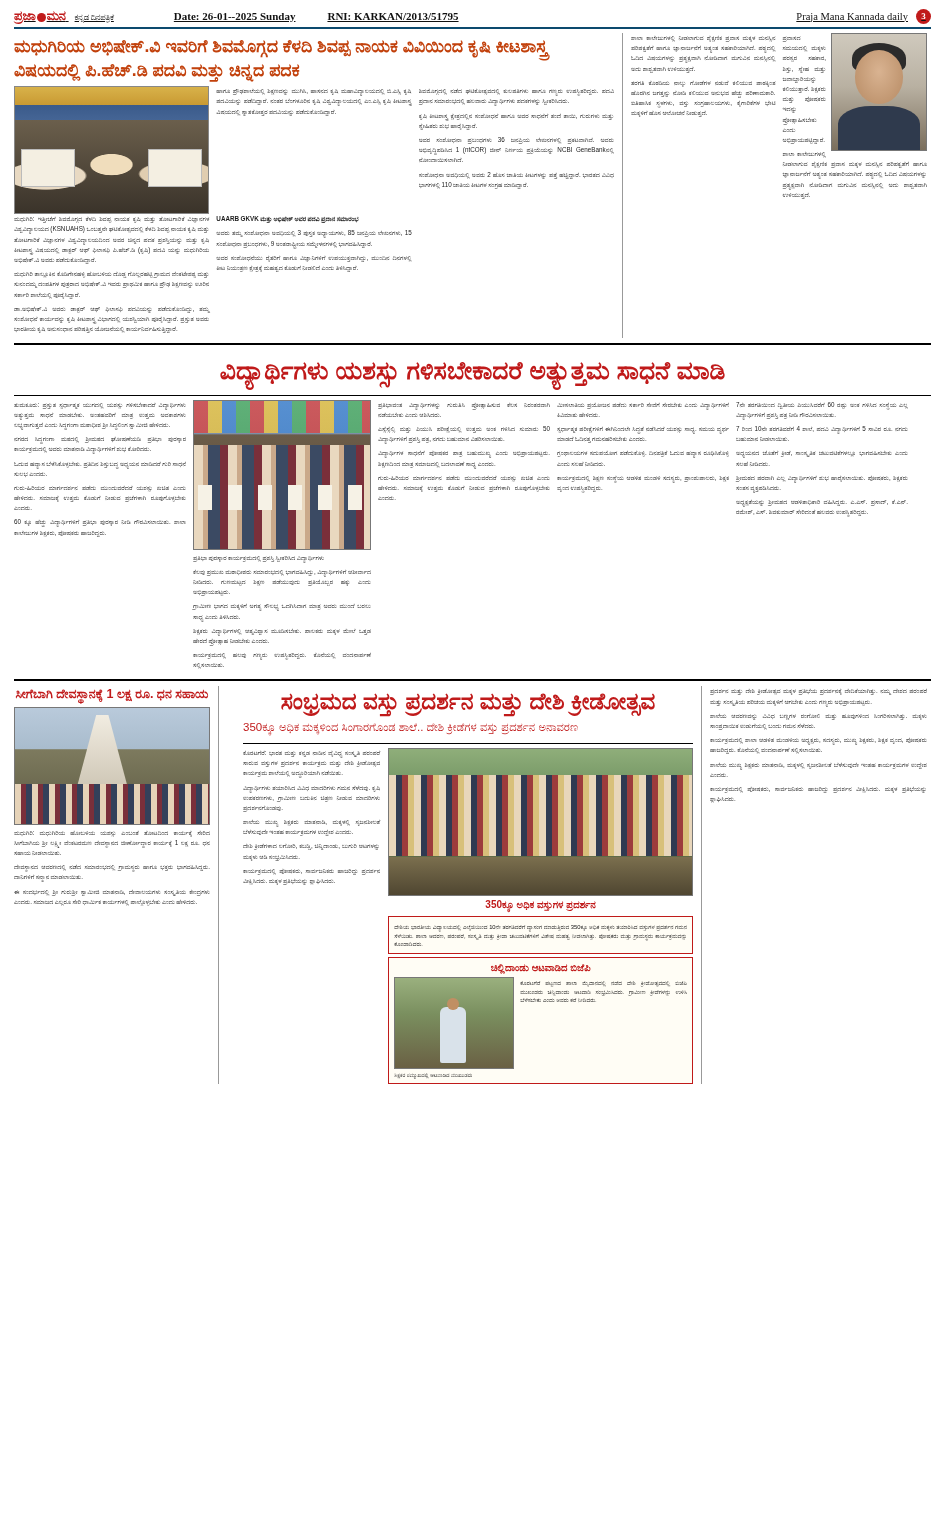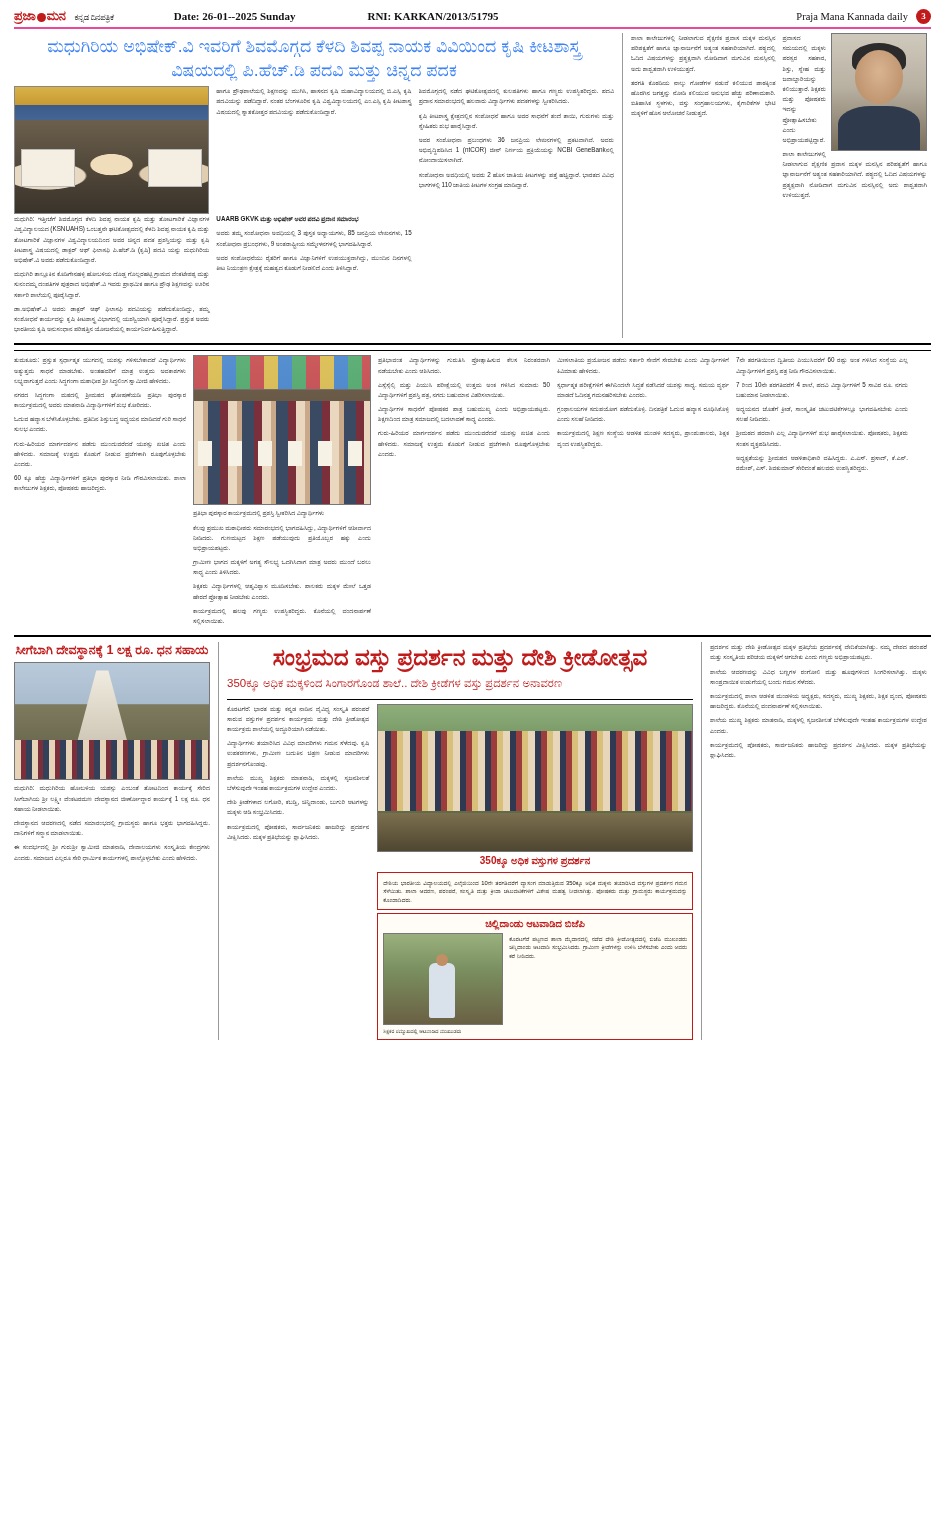--- a/index.html
+++ b/index.html
@@ -19,23 +19,24 @@
     width: 945px;
     height: 1523px;
     padding: 8px 14px 6px 14px;
     position: relative;
   }
 
   
   .masthead {
     display: flex;
     align-items: center;
-    border-bottom: 2px solid #ec4899;
+    border-bottom: 2px solid #0c4a6e;
     padding-bottom: 3px;
     margin-bottom: 4px;
+    text-decoration: underline;
   }
   .logo {
     font-family: "Liberation Serif", serif;
     font-weight: bold;
     font-size: 13px;
     color: #c01a1a;
     white-space: nowrap;
     letter-spacing: -0.3px;
   }
   .logo .dot {
@@ -55,21 +56,21 @@
   .mast-date {
     font-family: "Liberation Serif", serif;
     font-weight: bold;
     font-size: 11px;
     margin-left: 60px;
   }
   .mast-rni {
     font-family: "Liberation Serif", serif;
     font-weight: bold;
     font-size: 11px;
-    margin-left: 72px;
+    margin-left: 32px;
   }
   .mast-name {
     font-family: "Liberation Serif", serif;
     font-size: 10.5px;
     margin-left: auto;
     margin-right: 8px;
   }
   .page-circle {
     width: 15px; height: 15px;
     border-radius: 50%;
@@ -94,23 +95,22 @@
     word-spacing: -0.3px;
   }
   .body-text p { margin: 0 0 4px 0; }
 
   
   .top-section { display: flex; gap: 8px; }
   .top-left { width: 600px; }
   .top-right { width: 305px; }
 
   .head1 {
-    text-align: center;
-    color: #3b82f6;
-    font-weight: normal;
+    color: #c2410c;
+    font-weight: bold;
     font-size: 17.5px;
     line-height: 1.35;
     font-family: "Liberation Sans", sans-serif;
     padding: 2px 0 4px 0;
   }
   .head1-right {
     text-align: center;
     color: #c01a1a;
     font-weight: bold;
     font-size: 13px;
@@ -386,20 +386,21 @@
             <p>ಶಾಲಾ ಕಾಲೇಜುಗಳಲ್ಲಿ ನೀಡಲಾಗುವ ಶೈಕ್ಷಣಿಕ ಪ್ರವಾಸ ಮಕ್ಕಳ ಮನಸ್ಸಿನ ಪರಿಪಕ್ವತೆಗೆ ಹಾಗೂ ಜ್ಞಾನಾರ್ಜನೆಗೆ ಅತ್ಯಂತ ಸಹಕಾರಿಯಾಗಿದೆ. ಪಠ್ಯದಲ್ಲಿ ಓದಿದ ವಿಷಯಗಳನ್ನು ಪ್ರತ್ಯಕ್ಷವಾಗಿ ನೋಡಿದಾಗ ಮಗುವಿನ ಮನಸ್ಸಿನಲ್ಲಿ ಅದು ಶಾಶ್ವತವಾಗಿ ಉಳಿಯುತ್ತದೆ.</p>
           </div>
         </div>
       </div>
     </div>
 
   </div>
 
   <div class="rule-thick"></div>
 
+  <div class="banner">ವಿದ್ಯಾರ್ಥಿಗಳು ಯಶಸ್ಸು ಗಳಿಸಬೇಕಾದರೆ ಅತ್ಯುತ್ತಮ ಸಾಧನೆ ಮಾಡಿ</div>
   <div class="rule"></div>
 
   <div class="mid-section">
 
     <div class="mid-col" style="width:172px;">
       <div class="body-text">
         <p>ತುಮಕೂರು: ಪ್ರಸ್ತುತ ಸ್ಪರ್ಧಾತ್ಮಕ ಯುಗದಲ್ಲಿ ಯಶಸ್ಸು ಗಳಿಸಬೇಕಾದರೆ ವಿದ್ಯಾರ್ಥಿಗಳು ಅತ್ಯುತ್ತಮ ಸಾಧನೆ ಮಾಡಬೇಕು. ಅಂತಹವರಿಗೆ ಮಾತ್ರ ಉತ್ತಮ ಅವಕಾಶಗಳು ಲಭ್ಯವಾಗುತ್ತವೆ ಎಂದು ಸಿದ್ಧಗಂಗಾ ಮಠಾಧೀಶ ಶ್ರೀ ಸಿದ್ಧಲಿಂಗ ಸ್ವಾಮೀಜಿ ಹೇಳಿದರು.</p>
         <p>ನಗರದ ಸಿದ್ಧಗಂಗಾ ಮಠದಲ್ಲಿ ಶ್ರೀಮಠದ ಘೋಷಣೆಯಡಿ ಪ್ರತಿಭಾ ಪುರಸ್ಕಾರ ಕಾರ್ಯಕ್ರಮದಲ್ಲಿ ಅವರು ಮಾತನಾಡಿ ವಿದ್ಯಾರ್ಥಿಗಳಿಗೆ ಶುಭ ಕೋರಿದರು.</p>
         <p>ಓದುವ ಹವ್ಯಾಸ ಬೆಳೆಸಿಕೊಳ್ಳಬೇಕು. ಪ್ರತಿದಿನ ಶಿಸ್ತುಬದ್ಧ ಅಧ್ಯಯನ ಮಾಡಿದರೆ ಗುರಿ ಸಾಧನೆ ಸುಲಭ ಎಂದರು.</p>
         <p>ಗುರು-ಹಿರಿಯರ ಮಾರ್ಗದರ್ಶನ ಪಡೆದು ಮುಂದುವರೆದರೆ ಯಶಸ್ಸು ಖಚಿತ ಎಂದು ಹೇಳಿದರು. ಸಮಾಜಕ್ಕೆ ಉತ್ತಮ ಕೊಡುಗೆ ನೀಡುವ ಪ್ರಜೆಗಳಾಗಿ ರೂಪುಗೊಳ್ಳಬೇಕು ಎಂದರು.</p>
@@ -462,21 +463,21 @@
         <div class="tower"></div>
         <div class="crowd"></div>
       </div>
       <div class="body-text" style="padding-top:3px;">
         <p>ಮಧುಗಿರಿ: ಮಧುಗಿರಿಯ ಹೋಬಳಿಯ ಯಶಸ್ಸು ಎಂಬಂತೆ ತೋಟದಿಂದ ಕಾರ್ಯಕ್ಕೆ ಸೇರಿದ ಸೀಗೆಬಾಗಿಯ ಶ್ರೀ ಲಕ್ಷ್ಮೀ ವೆಂಕಟರಮಣ ದೇವಸ್ಥಾನದ ಜೀರ್ಣೋದ್ಧಾರ ಕಾರ್ಯಕ್ಕೆ 1 ಲಕ್ಷ ರೂ. ಧನ ಸಹಾಯ ನೀಡಲಾಯಿತು.</p>
         <p>ದೇವಸ್ಥಾನದ ಆವರಣದಲ್ಲಿ ನಡೆದ ಸಮಾರಂಭದಲ್ಲಿ ಗ್ರಾಮಸ್ಥರು ಹಾಗೂ ಭಕ್ತರು ಭಾಗವಹಿಸಿದ್ದರು. ದಾನಿಗಳಿಗೆ ಸನ್ಮಾನ ಮಾಡಲಾಯಿತು.</p>
         <p>ಈ ಸಂದರ್ಭದಲ್ಲಿ ಶ್ರೀ ಗುರುಶ್ರೀ ಸ್ವಾಮೀಜಿ ಮಾತನಾಡಿ, ದೇವಾಲಯಗಳು ಸಂಸ್ಕೃತಿಯ ಕೇಂದ್ರಗಳು ಎಂದರು. ಸಮಾಜದ ಎಲ್ಲರೂ ಸೇರಿ ಧಾರ್ಮಿಕ ಕಾರ್ಯಗಳಲ್ಲಿ ಪಾಲ್ಗೊಳ್ಳಬೇಕು ಎಂದು ಹೇಳಿದರು.</p>
       </div>
     </div>
 
-    <div class="bot-mid vrule" style="padding-left:8px;">
+    <div class="bot-mid vrule" style="padding-left:24px;">
       <div class="head-big2">ಸಂಭ್ರಮದ ವಸ್ತು ಪ್ರದರ್ಶನ ಮತ್ತು ದೇಶಿ ಕ್ರೀಡೋತ್ಸವ</div>
       <div class="subhead2">350ಕ್ಕೂ ಅಧಿಕ ಮಕ್ಕಳಿಂದ ಸಿಂಗಾರಗೊಂಡ ಶಾಲೆ.. ದೇಶಿ ಕ್ರೀಡೆಗಳ ವಸ್ತು ಪ್ರದರ್ಶನ ಅನಾವರಣ</div>
       <div class="rule"></div>
 
       <div style="display:flex; gap:8px;">
         <div style="width:158px;">
           <div class="body-text">
             <p>ಕೊರಟಗೆರೆ: ಭಾರತ ಮತ್ತು ಕನ್ನಡ ನಾಡಿನ ವೈವಿಧ್ಯ ಸಂಸ್ಕೃತಿ ಪರಂಪರೆ ಸಾರುವ ವಸ್ತುಗಳ ಪ್ರದರ್ಶನ ಕಾರ್ಯಕ್ರಮ ಮತ್ತು ದೇಶಿ ಕ್ರೀಡೋತ್ಸವ ಕಾರ್ಯಕ್ರಮ ಶಾಲೆಯಲ್ಲಿ ಅದ್ಧೂರಿಯಾಗಿ ನಡೆಯಿತು.</p>
             <p>ವಿದ್ಯಾರ್ಥಿಗಳು ತಯಾರಿಸಿದ ವಿವಿಧ ಮಾದರಿಗಳು ಗಮನ ಸೆಳೆದವು. ಕೃಷಿ ಉಪಕರಣಗಳು, ಗ್ರಾಮೀಣ ಬದುಕಿನ ಚಿತ್ರಣ ನೀಡುವ ಮಾದರಿಗಳು ಪ್ರದರ್ಶನಗೊಂಡವು.</p>
             <p>ಶಾಲೆಯ ಮುಖ್ಯ ಶಿಕ್ಷಕರು ಮಾತನಾಡಿ, ಮಕ್ಕಳಲ್ಲಿ ಸೃಜನಶೀಲತೆ ಬೆಳೆಸುವುದೇ ಇಂತಹ ಕಾರ್ಯಕ್ರಮಗಳ ಉದ್ದೇಶ ಎಂದರು.</p>

